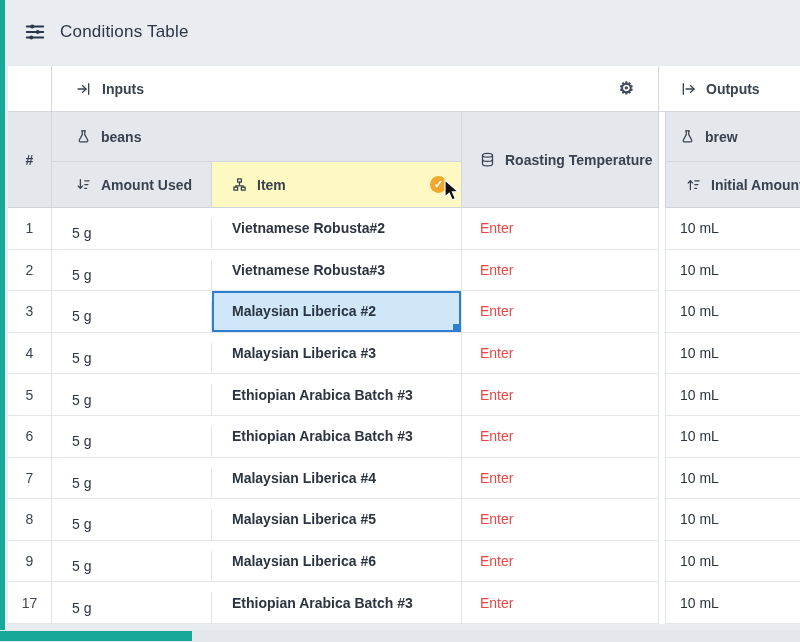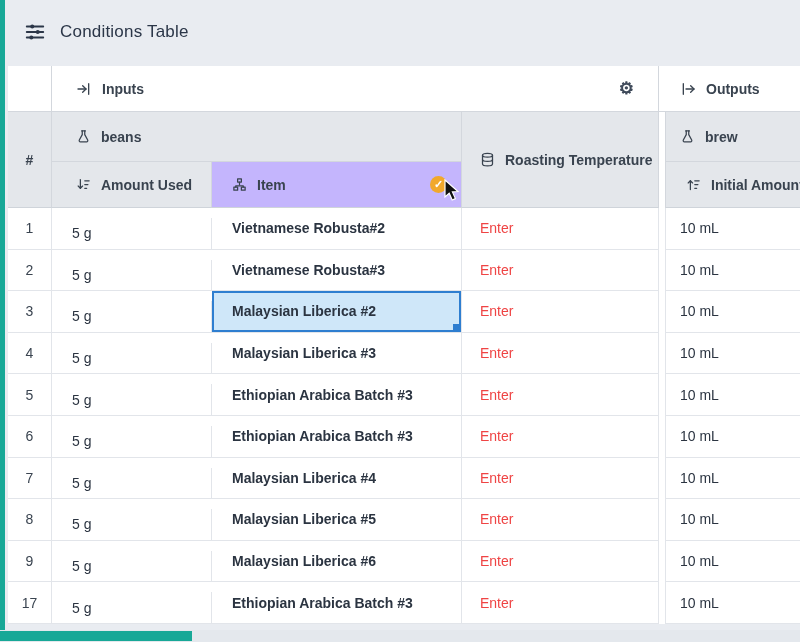--- a/index.html
+++ b/index.html
@@ -41,21 +41,21 @@
   .h-empty   { grid-column:1; grid-row:1; padding:0; }
   .h-inputs  { grid-column:2 / span 3; grid-row:1; padding-left:24px; }
   .h-gap-top { grid-column:5; grid-row:1; border-right:none; padding:0; }
   .h-outputs { grid-column:6; grid-row:1; border-right:none; padding-left:14px; }
   .h-index   { grid-column:1; grid-row:2 / span 2; justify-content:center; padding:0; border-bottom:1px solid #cfd4da; }
   .h-beans   { grid-column:2 / span 2; grid-row:2; padding-left:24px; }
   .h-roast   { grid-column:4; grid-row:2 / span 2; padding-left:18px; border-bottom:1px solid #cfd4da; }
   .h-gap-mid { grid-column:5; grid-row:2 / span 2; background:#fff; border-bottom:none; padding:0; }
   .h-brew    { grid-column:6; grid-row:2; border-right:none; padding-left:14px; }
   .h-amount  { grid-column:2; grid-row:3; padding-left:24px; border-bottom:1px solid #cfd4da; }
-  .h-item    { grid-column:3; grid-row:3; background:#c4b5fd; padding-left:20px; padding-right:14px; border-bottom:1px solid #cfd4da; position:relative; }
+  .h-item    { grid-column:3; grid-row:3; background:#fef9c3; padding-left:20px; padding-right:14px; border-bottom:1px solid #cfd4da; position:relative; }
   .h-initial { grid-column:6; grid-row:3; border-right:none; border-bottom:1px solid #cfd4da; }
   .spacer { flex:1; }
 
   .gear { font-size:17px; color:#3f4a5a; line-height:1; margin-right:24px; }
   .badge {
     width:17px; height:17px; border-radius:50%;
     background:#f1a82c; color:#fff; font-size:11px; font-weight:700;
     display:flex; align-items:center; justify-content:center;
     margin-left:auto;
   }

